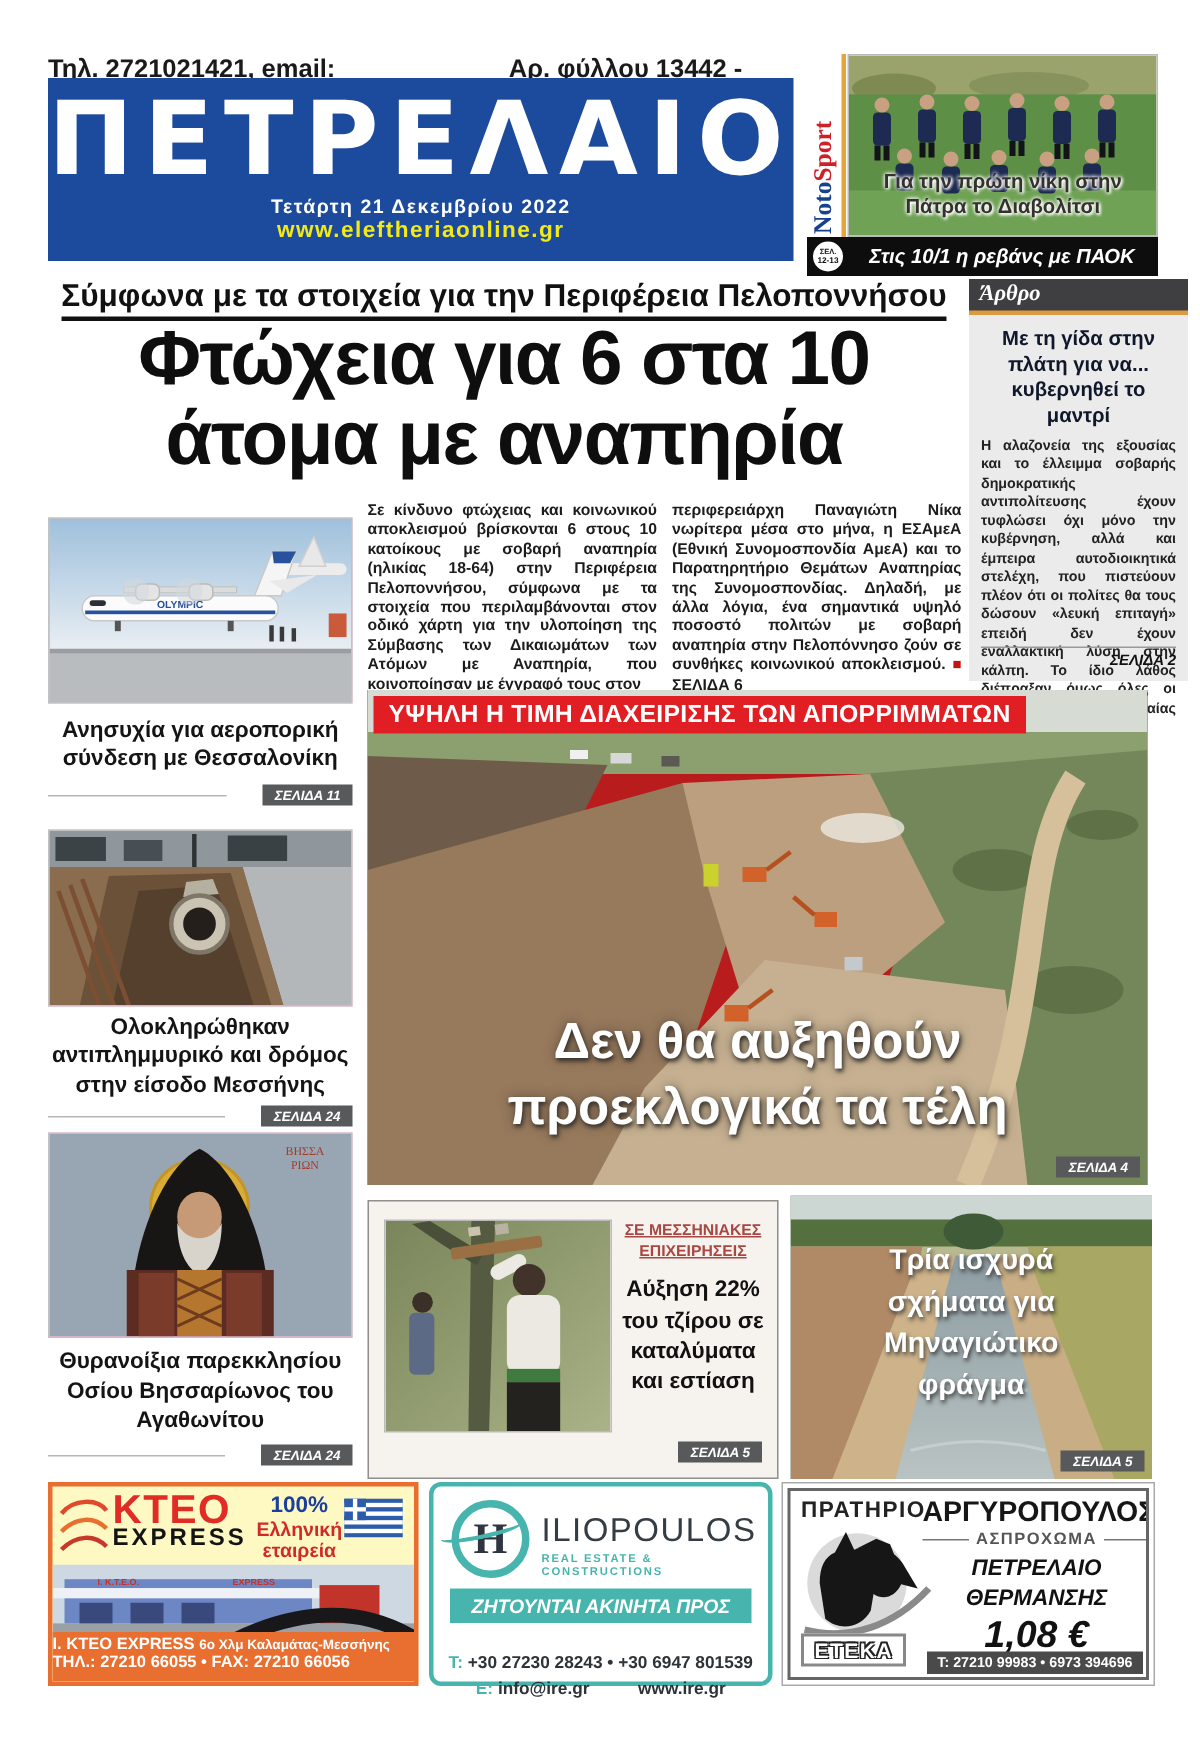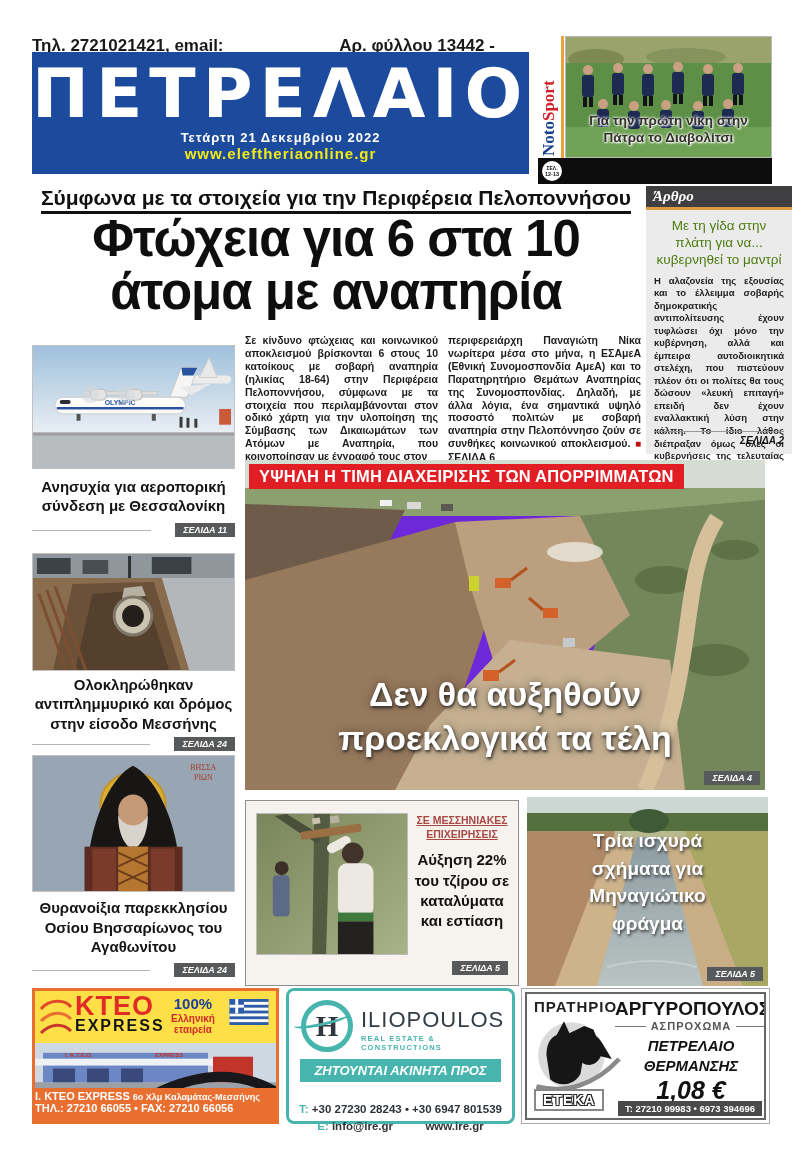--- a/index.html
+++ b/index.html
@@ -46,37 +46,37 @@
   .leadbody{top:334px;left:245px;width:396px;display:flex;gap:10px;}
   .leadcol{width:193px;font-size:10.5px;line-height:1.23;font-weight:700;color:#1c1c1c;text-align:justify;}
   .red-sq{color:#c41212;font-size:10px;}
   .lead-ref{font-weight:800;}
 
   
   .arthro{top:186px;left:646px;width:146px;height:268px;background:#ebebeb;box-sizing:border-box;}
   .arthro-head{height:21px;background:#3f3f41;border-bottom:3px solid #dd9a3f;color:#fff;
                font-family:"Liberation Serif","DejaVu Serif",serif;font-style:italic;font-weight:bold;
                font-size:15px;line-height:20px;padding-left:7px;}
-  .arthro-title{font-size:13.5px;line-height:1.25;font-weight:400;text-align:center;color:#4d7c0f;margin:8px 8px 6px;}
+  .arthro-title{font-size:13.5px;line-height:1.25;font-weight:700;text-align:center;color:#0f172a;margin:8px 8px 6px;}
   .arthro-body{font-size:9.5px;line-height:1.32;font-weight:600;color:#222;text-align:justify;padding:0 8px;}
   .arthro-foot{position:absolute;left:8px;right:8px;bottom:8px;border-top:1px solid #9a9a9a;
                text-align:right;font-size:10px;font-weight:800;font-style:italic;padding-top:3px;color:#111;}
 
   
   .side-item{left:32px;width:203px;display:flex;flex-direction:column;}
   .side-photo{width:203px;border:1px solid #c2c2c2;box-sizing:border-box;overflow:hidden;background:#f9a8d4;}
   .side-cap{flex:1;display:flex;align-items:center;justify-content:center;text-align:center;
             font-size:15px;line-height:1.3;font-weight:800;color:#141414;padding:4px 2px;}
   .badge-row{display:flex;align-items:center;gap:24px;}
   .badge-line{flex:1;border-top:1px solid #b5b5b5;}
   .page-badge{background:#57595b;color:#fff;font-size:9px;font-weight:800;font-style:italic;
               padding:2px 8px;white-space:nowrap;}
 
   
-  .mainphoto{top:460px;left:245px;width:520px;height:330px;overflow:hidden;background:#6d28d9;}
+  .mainphoto{top:460px;left:245px;width:520px;height:330px;overflow:hidden;background:#b91c1c;}
   .mainbanner{position:absolute;top:4px;left:4px;background:#e11e24;color:#fff;font-size:16.5px;
               font-weight:800;padding:3px 10px;letter-spacing:.2px;}
   .mainoverlay{position:absolute;left:0;top:212px;width:100%;text-align:center;color:#fff;
                font-size:34px;line-height:1.3;font-weight:800;
                text-shadow:1px 2px 3px rgba(50,45,40,.95),0 0 8px rgba(60,55,50,.6);}
   .photo-badge{position:absolute;right:5px;bottom:5px;}
 
   
   .tourism{top:800px;left:245px;width:274px;height:186px;border:1px solid #8f8f8f;background:#f6f3ee;box-sizing:border-box;}
   .tourism-photo{position:absolute;left:10px;top:12px;width:152px;height:142px;border:1px solid #bbb;box-sizing:border-box;overflow:hidden;}
@@ -86,27 +86,27 @@
   .tourism-title{margin-top:9px;font-size:15px;line-height:1.35;font-weight:800;color:#111;}
   .tourism-badge{position:absolute;right:10px;bottom:10px;}
 
   
   .dam{top:797px;left:527px;width:241px;height:189px;overflow:hidden;background:#9aa89e;}
   .dam-overlay{position:absolute;left:40px;top:30px;width:161px;text-align:center;color:#fff;
                font-size:19px;line-height:1.45;font-weight:800;
                text-shadow:1px 2px 3px rgba(50,50,50,.9);}
 
   
-  .ad-kteo{top:988px;left:32px;width:247px;height:136px;border:3px solid #e96f31;background:#fde047;box-sizing:border-box;overflow:hidden;}
+  .ad-kteo{top:988px;left:32px;width:247px;height:136px;border:3px solid #e96f31;background:#fef9c3;box-sizing:border-box;overflow:hidden;}
   .kteo-logo{position:absolute;left:40px;top:2px;line-height:1;}
   .kteo-logo .l1{font-size:27px;font-weight:900;color:#e02c25;letter-spacing:1px;}
   .kteo-logo .l2{font-size:16px;font-weight:900;color:#141414;letter-spacing:2px;margin-top:-2px;}
   .kteo-right{position:absolute;left:136px;top:5px;text-align:center;line-height:1.1;}
   .kteo-right .p{font-size:15px;font-weight:900;color:#1a3f9e;}
-  .kteo-right .s{font-size:10px;font-weight:800;color:#d02a28;}
+  .kteo-right .s{font-size:13px;font-weight:800;color:#d02a28;}
   .kteo-flag{position:absolute;right:7px;top:8px;}
   .kteo-bar{position:absolute;left:0;bottom:0;width:100%;height:33px;background:#e96f31;color:#fff;}
   .kteo-bar .r1{font-size:11px;font-weight:900;margin-top:2px;}
   .kteo-bar .r1 .sm{font-size:9px;font-weight:800;}
   .kteo-bar .r2{font-size:11px;font-weight:900;}
 
   .ad-ilio{top:988px;left:286px;width:229px;height:136px;border:3px solid #47b5ae;border-radius:8px;background:#fff;box-sizing:border-box;}
   .ilio-circle{position:absolute;left:12px;top:9px;width:52px;height:52px;border-radius:50%;border:5px solid #47b5ae;
                background:#fff;box-sizing:border-box;text-align:center;}
   .ilio-circle .h{font-family:"Liberation Serif","DejaVu Serif",serif;font-size:29px;font-weight:900;color:#2f3640;line-height:42px;}
@@ -212,20 +212,21 @@
       <div class="noto-caption">
         <span style="display:block">Για την πρώτη νίκη στην</span>
         <span style="display:block">Πάτρα το Διαβολίτσι</span>
       </div>
     </div>
     <div class="noto-bar">
       <div class="noto-badge">
         <span class="a">ΣΕΛ.</span>
         <span class="b">12-13</span>
       </div>
+      <div class="noto-bar-text">Στις 10/1 η ρεβάνς με ΠΑΟΚ</div>
     </div>
   </div>
 
   <div class="abs kicker">
     <span>Σύμφωνα με τα στοιχεία για την Περιφέρεια Πελοποννήσου</span>
   </div>
   <div class="abs headline">
     <span style="display:block">Φτώχεια για 6 στα 10</span>
     <span style="display:block">άτομα με αναπηρία</span>
   </div>

